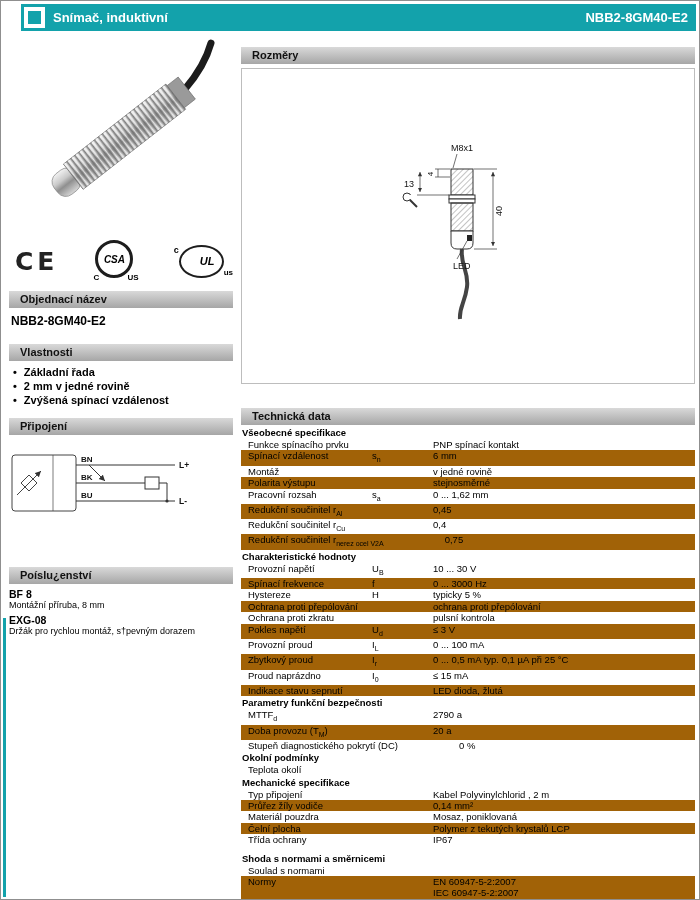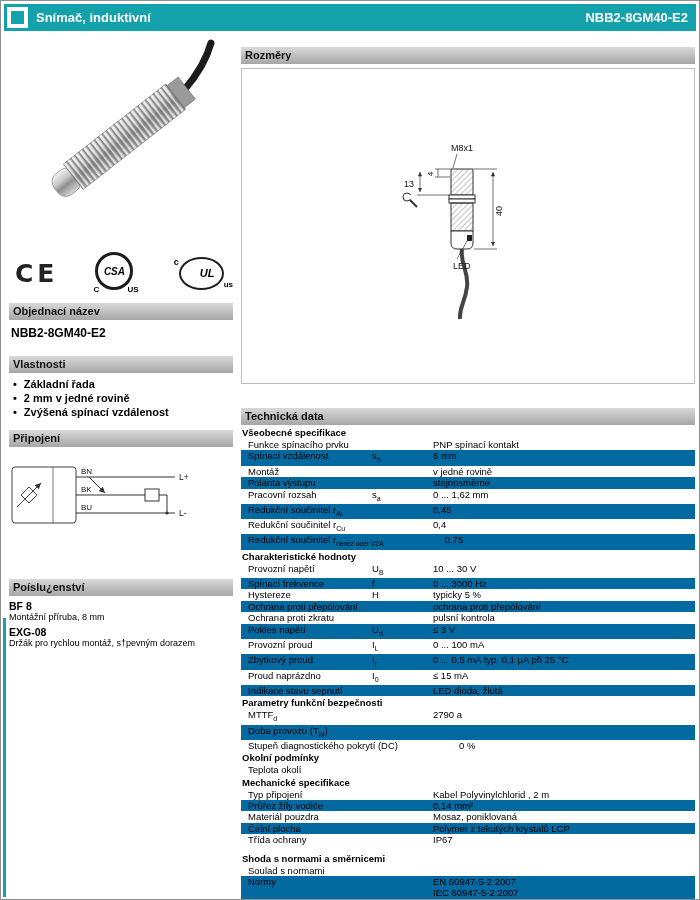--- a/index.html
+++ b/index.html
@@ -1,67 +1,67 @@
 <!DOCTYPE html>
 <html><head>
 <meta charset="utf-8">
 <style>
   html,body{margin:0;padding:0;}
   body{width:700px;height:900px;position:relative;background:#fff;
        font-family:"Liberation Sans","DejaVu Sans",sans-serif;color:#000;overflow:hidden;}
   .page{position:absolute;inset:0;border:1px solid #8f8f8f;background:#fff;}
 
   
-  .topbar{position:absolute;left:3px;top:3px;right:3px;height:27px;background:#13a2ab;
+  .topbar{position:absolute;left:20px;top:3px;right:3px;height:27px;background:#13a2ab;
           display:flex;align-items:center;}
   .logo{width:21px;height:21px;background:#fff;margin-left:3px;display:flex;align-items:center;justify-content:center;flex:none;}
   .logo-inner{width:13px;height:13px;background:#13a2ab;}
   .topbar-title{color:#fff;font-weight:bold;font-size:13px;margin-left:8px;}
   .topbar-product{color:#fff;font-weight:bold;font-size:13px;margin-left:auto;margin-right:8px;}
 
   .stripe{position:absolute;left:2px;top:617px;width:3px;height:279px;background:#13a2ab;}
 
   
   .secbar{height:17px;background:linear-gradient(180deg,#d9d9d9,#a6a6a6);
-          font-size:11px;font-weight:bold;color:#111;line-height:17px;padding-left:4px;}
+          font-size:11px;font-weight:bold;color:#111;line-height:17px;padding-left:11px;}
 
   
   .leftcol{position:absolute;left:8px;top:38px;width:224px;}
   .photo{height:198px;position:relative;margin-bottom:2px;}
-  .logos{height:44px;display:flex;align-items:center;gap:37px;padding-left:6px;margin:14px 0 8px;justify-content:space-between;}
+  .logos{height:44px;display:flex;align-items:center;gap:37px;padding-left:6px;margin:2px 0 8px;justify-content:space-between;}
   .ce{font-size:25px;font-weight:bold;letter-spacing:4px;color:#222;font-family:"DejaVu Sans",sans-serif;}
   .csa{position:relative;width:42px;height:42px;}
   .csa-circle{display:flex;align-items:center;justify-content:center;width:32px;height:32px;
               border:3px solid #1d1d1d;border-radius:50%;font-weight:bold;font-style:italic;font-size:10px;}
   .csa-c{position:absolute;left:-2px;bottom:0;font-size:8px;font-weight:bold;}
   .csa-us{position:absolute;right:-2px;bottom:0;font-size:8px;font-weight:bold;}
   .ul{display:flex;align-items:center;height:40px;}
   .ul-c{font-size:9px;font-weight:bold;align-self:flex-start;margin-top:4px;}
   .ul-circle{width:29px;height:29px;border:2.5px solid #1d1d1d;border-radius:50%;
              display:flex;align-items:center;justify-content:center;font-weight:bold;font-style:italic;font-size:11px;padding-left:12px;}
   .ul-us{font-size:8px;font-weight:bold;align-self:flex-end;margin-bottom:4px;}
   .order-name{font-size:12px;font-weight:bold;margin:6px 2px 16px;}
   .features{list-style:none;margin:5px 0 12px;padding:0;}
   .features li{font-size:11px;font-weight:bold;margin:2px 0 2px 4px;}
   .features li::before{content:"•";margin-right:7px;}
-  .conn{margin:6px 0 34px;}
+  .conn{margin:6px 0 34px;font-weight:bold;}
   .acc-name{font-size:10.5px;font-weight:bold;margin-top:4px;}
   .acc-desc{font-size:9px;margin-bottom:3px;}
 
   
   .rightcol{position:absolute;left:240px;top:46px;width:454px;}
   .dimbox{border:1px solid #bdbdbd;height:314px;position:relative;margin:4px 0 6px;}
   .dim-svg{position:absolute;left:115px;top:70px;}
   .techbar{margin-bottom:2px;margin-top:24px;}
 
   .tech-table{font-size:9.5px;}
   .td-sec{font-weight:bold;line-height:12px;margin-top:1px;padding-left:1px;}
   .td-sec.gap{margin-top:7px;}
   .td-row{display:flex;line-height:11.4px;}
-  .td-row.alt{background:#0369a1;}
+  .td-row.alt{background:#a16207;}
   .td-label{flex:0 0 124px;padding-left:7px;white-space:nowrap;}
   .td-label.ind2{}
   .td-sym{flex:0 0 61px;}
   .td-val{flex:1;}
   sub{font-size:7px;}
 
   svg text{font-family:"Liberation Sans","DejaVu Sans",sans-serif;fill:#111;}
 </style>
 </head>
 <body>
@@ -359,20 +359,23 @@
         <div class="td-row">
           <div class="td-label">MTTF<sub>d</sub></div>
           <div class="td-sym"></div>
           <div class="td-val">
             <div>2790 a</div>
           </div>
         </div>
         <div class="td-row alt">
           <div class="td-label">Doba provozu (T<sub>M</sub>)</div>
           <div class="td-sym"></div>
+          <div class="td-val">
+            <div>20 a</div>
+          </div>
         </div>
         <div class="td-row">
           <div class="td-label">Stupeň diagnostického pokrytí (DC)</div>
           <div class="td-sym"></div>
           <div class="td-val">
             <div>0 %</div>
           </div>
         </div>
         <div class="td-sec">Okolní podmínky</div>
         <div class="td-row">

